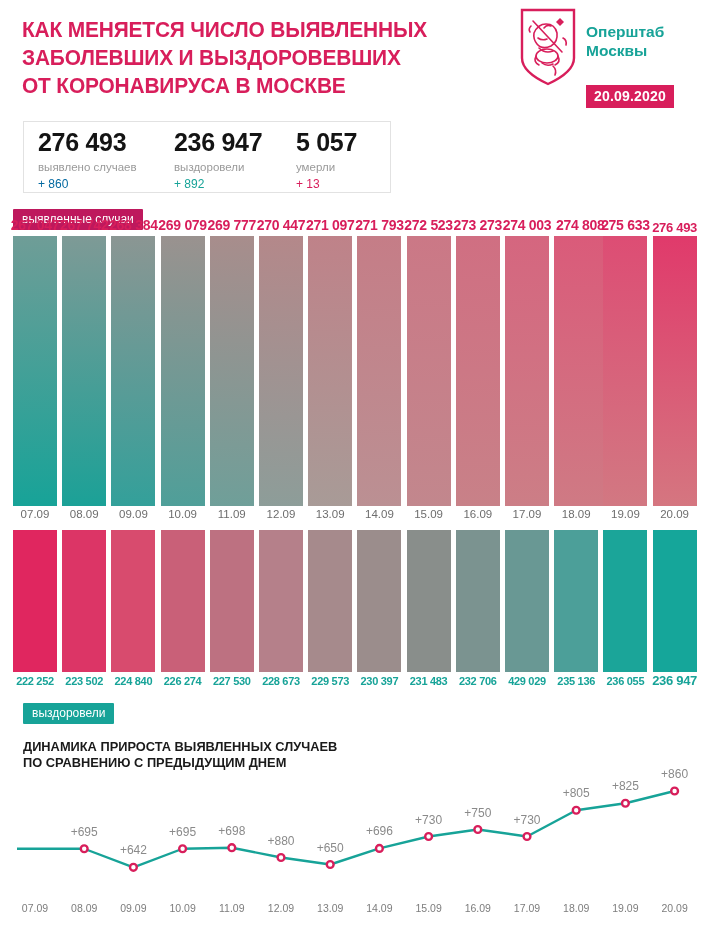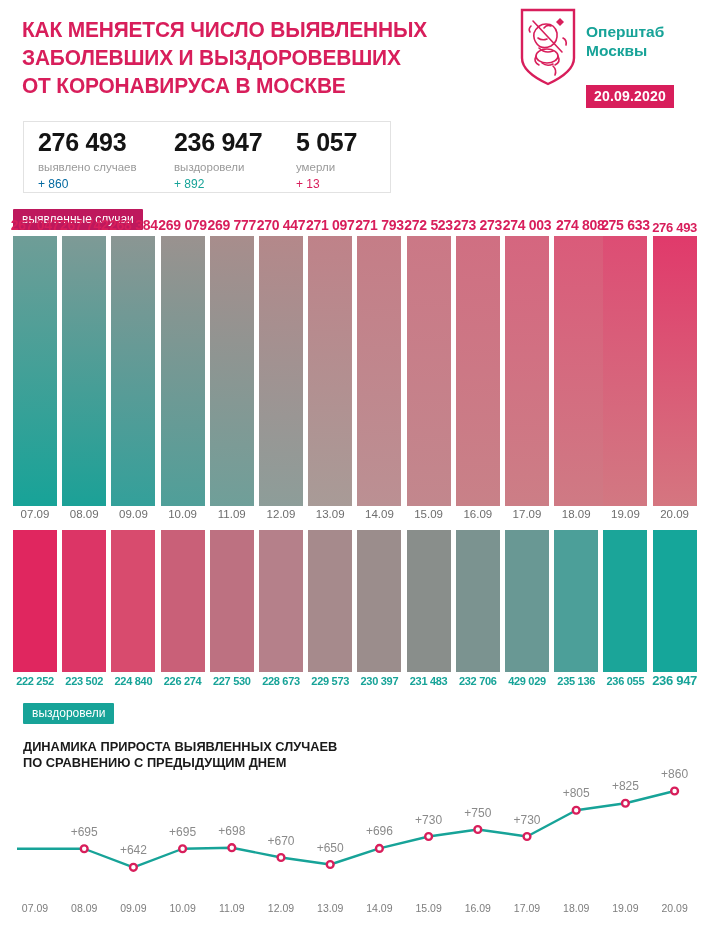--- a/index.html
+++ b/index.html
@@ -304,21 +304,21 @@
         <circle cx="477.8" cy="59.5" r="3.4" fill="#ffffff" stroke="#d81e5b" stroke-width="2.4"></circle>
         <circle cx="527" cy="66.5" r="3.4" fill="#ffffff" stroke="#d81e5b" stroke-width="2.4"></circle>
         <circle cx="576.2" cy="40.25" r="3.4" fill="#ffffff" stroke="#d81e5b" stroke-width="2.4"></circle>
         <circle cx="625.4000000000001" cy="33.25" r="3.4" fill="#ffffff" stroke="#d81e5b" stroke-width="2.4"></circle>
         <circle cx="674.6" cy="21" r="3.4" fill="#ffffff" stroke="#d81e5b" stroke-width="2.4"></circle>
       </svg>
       <div class="pt-label" style="left: 84.2px; top: 54.75px;">+695</div>
       <div class="pt-label" style="left: 133.4px; top: 73.3px;">+642</div>
       <div class="pt-label" style="left: 182.6px; top: 54.75px;">+695</div>
       <div class="pt-label" style="left: 231.8px; top: 53.7px;">+698</div>
-      <div class="pt-label" style="left: 281px; top: 63.5px;">+670</div>
+      <div class="pt-label" style="left: 281px; top: 63.5px;">+880</div>
       <div class="pt-label" style="left: 330.2px; top: 70.5px;">+650</div>
       <div class="pt-label" style="left: 379.4px; top: 54.4px;">+696</div>
       <div class="pt-label" style="left: 428.6px; top: 42.5px;">+730</div>
       <div class="pt-label" style="left: 477.8px; top: 35.5px;">+750</div>
       <div class="pt-label" style="left: 527px; top: 42.5px;">+730</div>
       <div class="pt-label" style="left: 576.2px; top: 16.25px;">+805</div>
       <div class="pt-label" style="left: 625.4px; top: 9.25px;">+825</div>
       <div class="pt-label" style="left: 674.6px; top: -3px;">+860</div>
     </div>
   <div class="dates-bottom" id="dates-bottom">

